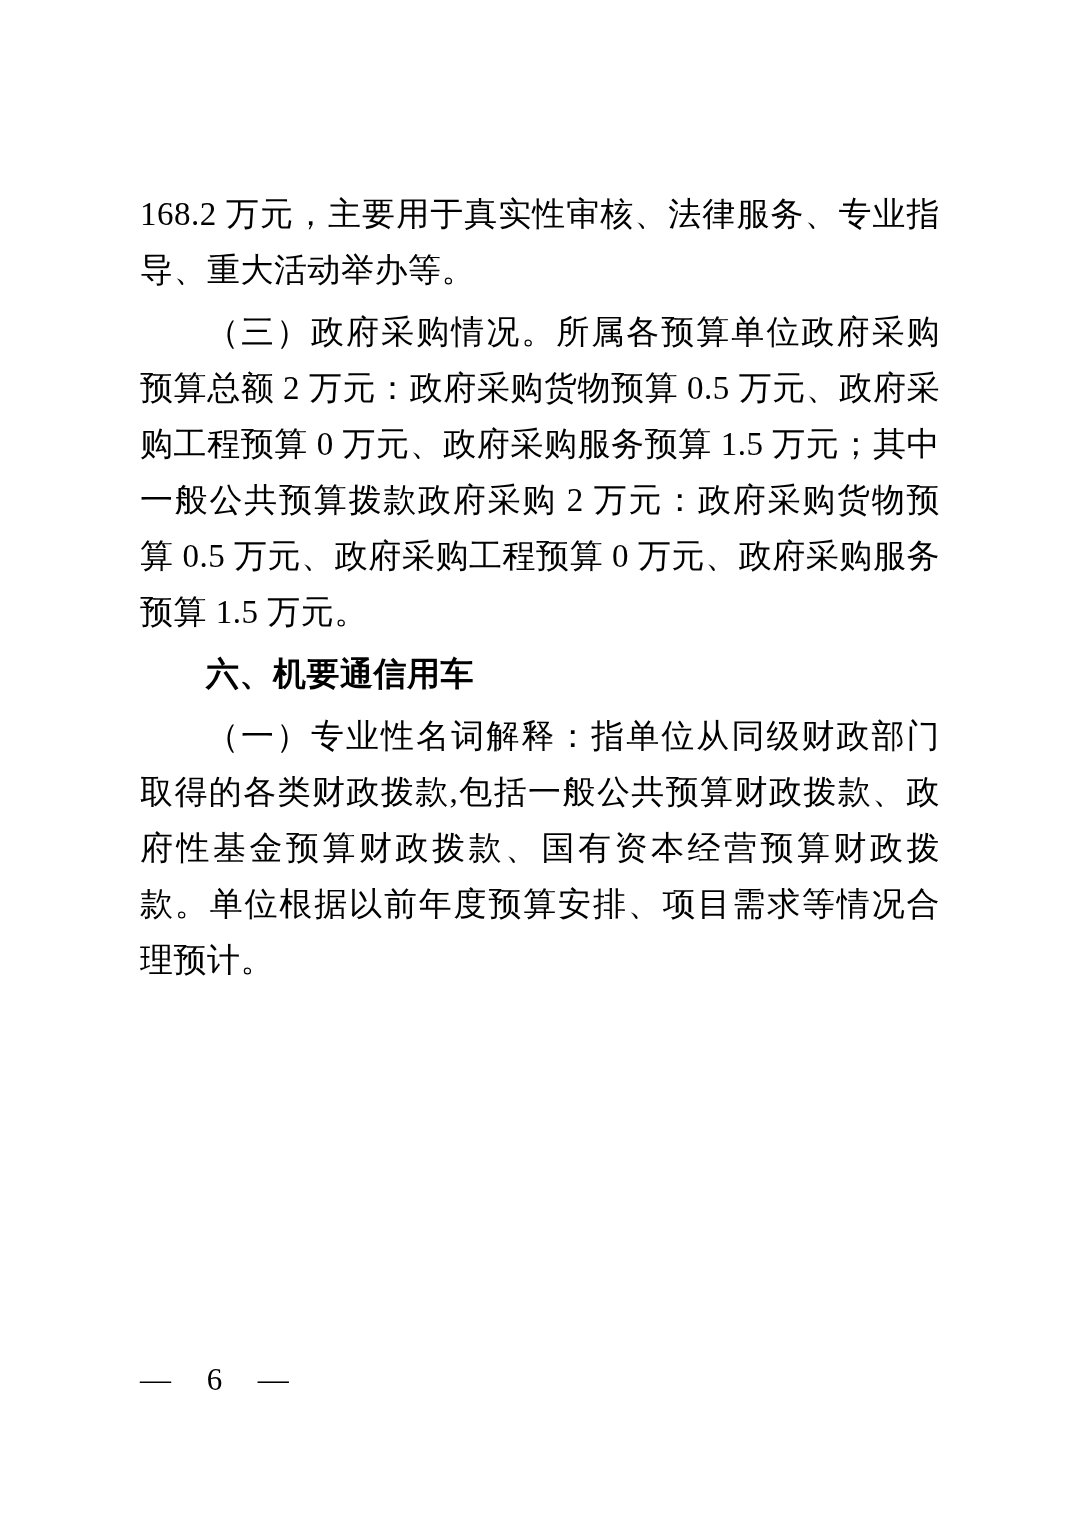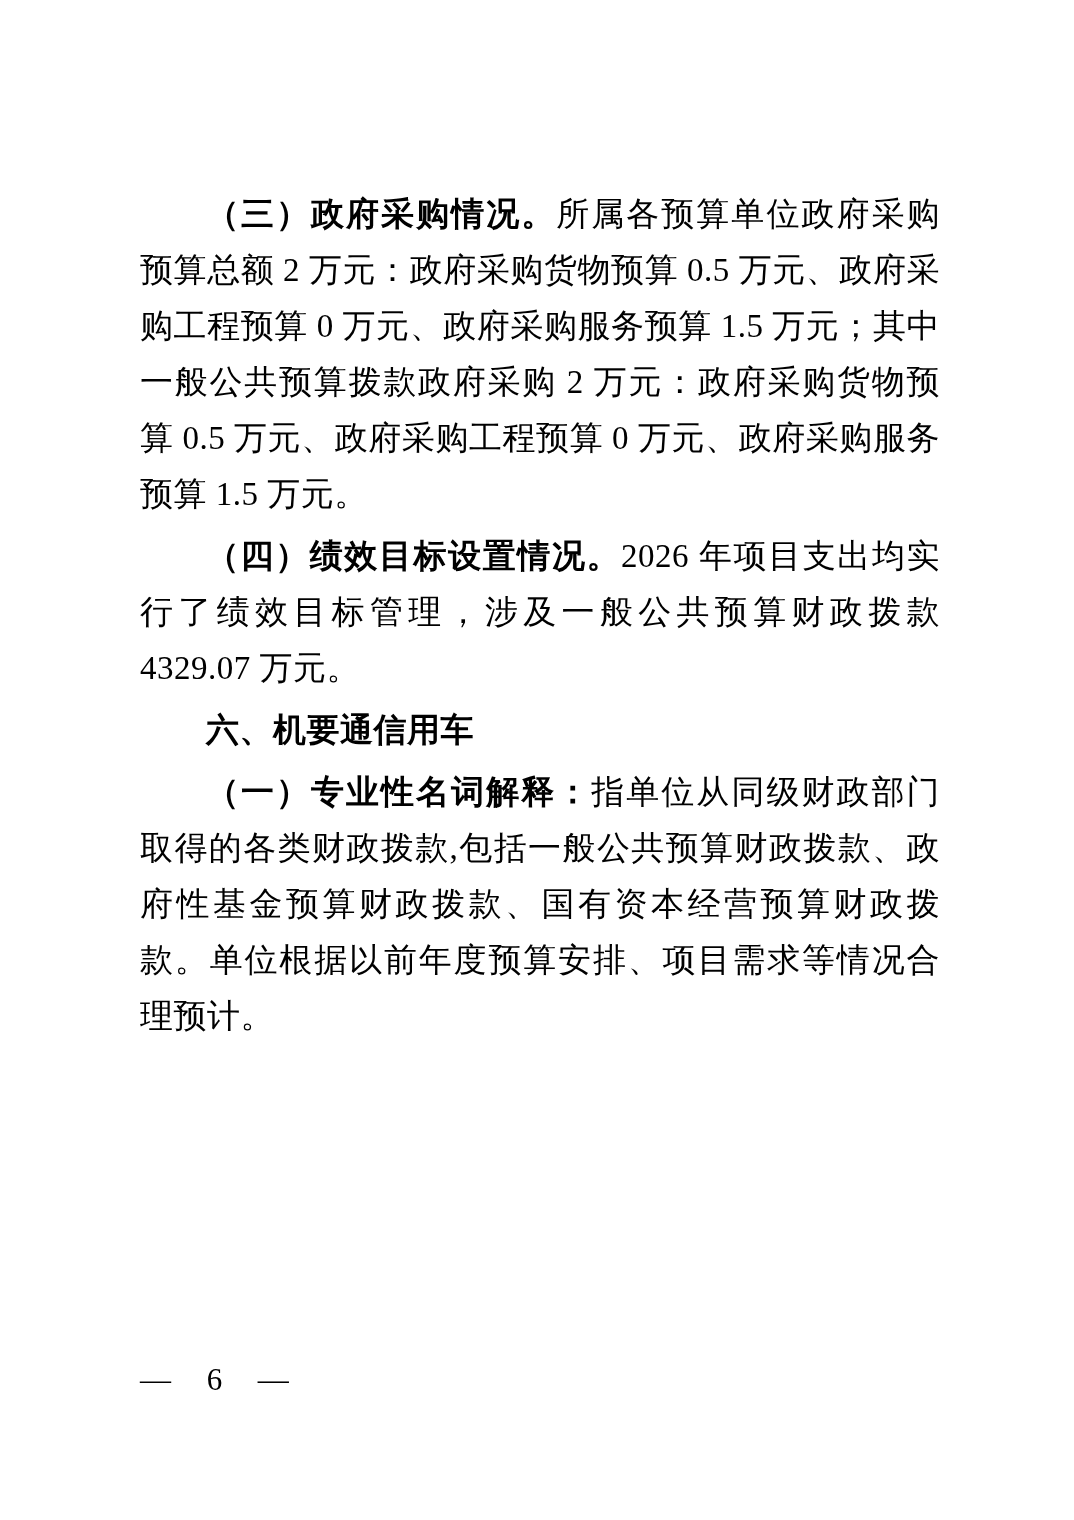--- a/index.html
+++ b/index.html
@@ -25,21 +25,21 @@
     letter-spacing: 0.5px;
   }
   .content p {
     margin: 0 0 6px 0;
     text-indent: 2em;
   }
   .content p.no-indent {
     text-indent: 0;
   }
   .sec-label {
-    font-weight: bold;
+    font-weight: normal;
   }
   .glossary-heading {
     font-family: "Liberation Sans", "DejaVu Sans", sans-serif;
     font-weight: bold;
     font-size: 33px;
     line-height: 56px;
     text-indent: 2em;
     margin: 2px 0 6px 0;
     text-align: left;
   }
@@ -53,24 +53,24 @@
     white-space: nowrap;
   }
 </style>
 </head>
 <body>
 
 <div class="page">
 
   <div class="content">
 
+    <p class="no-indent"><span>168.2 万元，主要用于真实性审核、法律服务、专业指导、重大活动举办等。</span></p>
 
     <p><span class="sec-label">（三）政府采购情况。</span><span>所属各预算单位政府采购预算总额 2 万元：政府采购货物预算 0.5 万元、政府采购工程预算 0 万元、政府采购服务预算 1.5 万元；其中一般公共预算拨款政府采购 2 万元：政府采购货物预算 0.5 万元、政府采购工程预算 0 万元、政府采购服务预算 1.5 万元。</span></p>
 
-    <p><span class="sec-label">（四）绩效目标设置情况。</span><span>2026 年项目支出均实行了绩效目标管理，涉及一般公共预算财政拨款 4329.07 万元。</span></p>
 
 
     <h2 class="glossary-heading">六、机要通信用车</h2>
 
     <p><span class="sec-label">（一）专业性名词解释：</span><span>指单位从同级财政部门取得的各类财政拨款,包括一般公共预算财政拨款、政府性基金预算财政拨款、国有资本经营预算财政拨款。单位根据以前年度预算安排、项目需求等情况合理预计。</span></p>
 
   </div>
 
   <div class="page-footer"><span>— 6 —</span></div>
 

